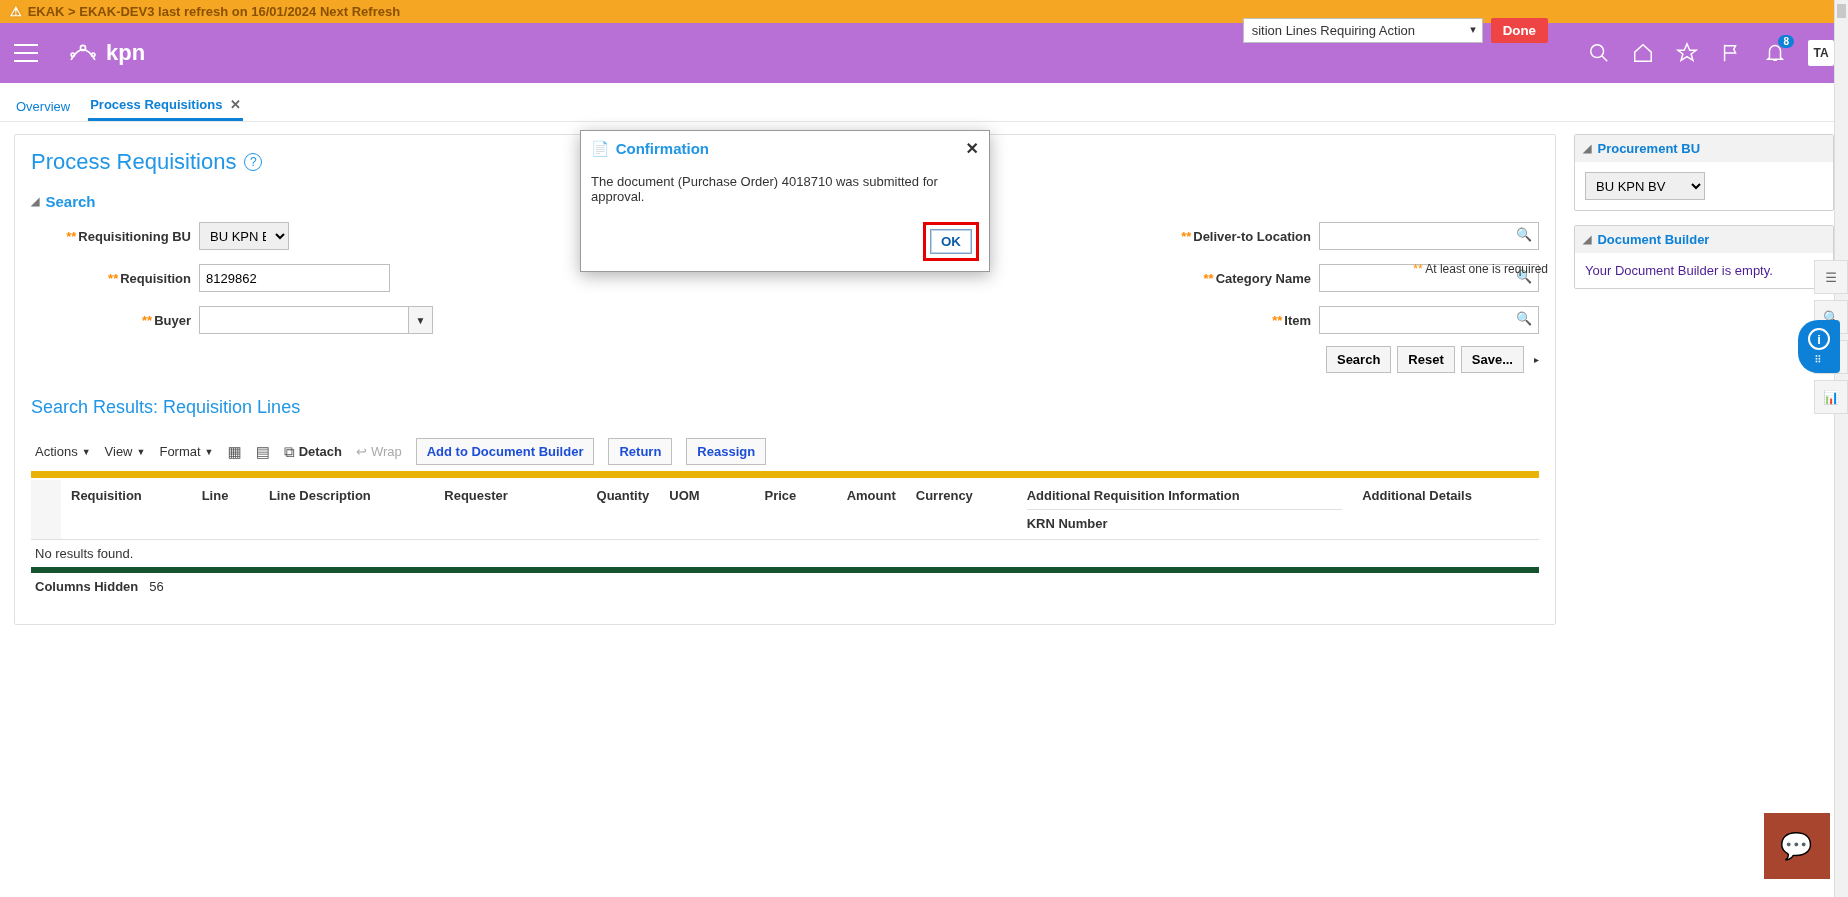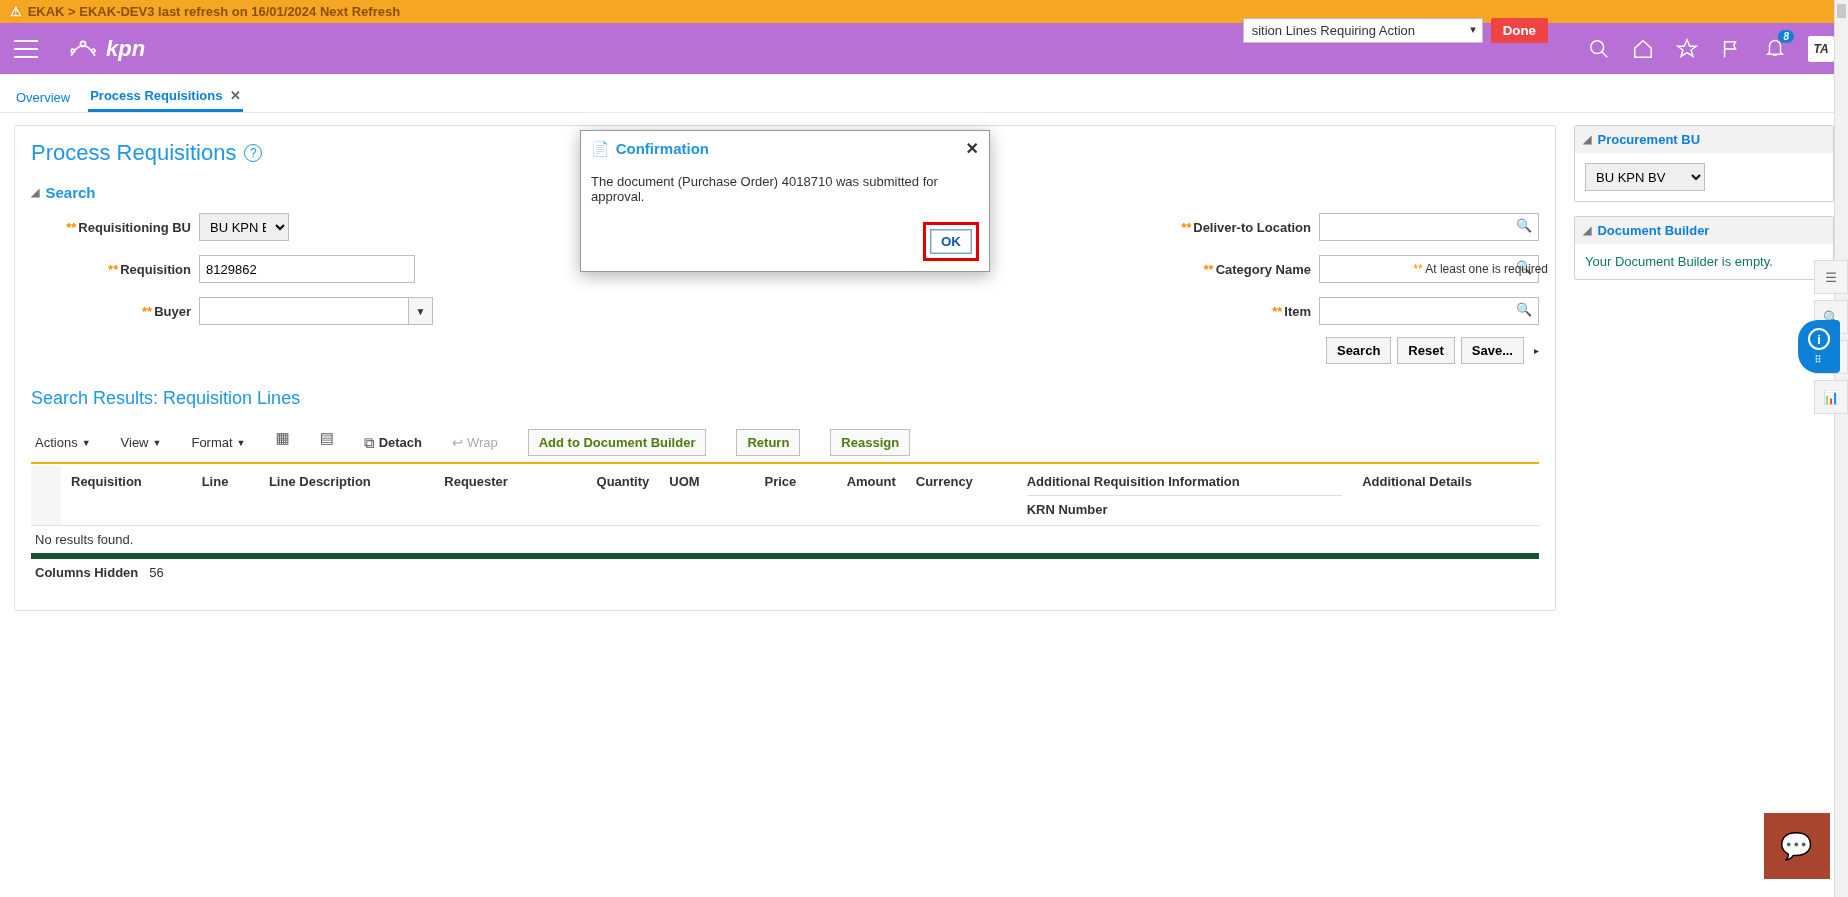--- a/index.html
+++ b/index.html
@@ -1,21 +1,21 @@
 <!DOCTYPE html>
 <html><head>
 <meta charset="utf-8">
 <style>
 * { box-sizing: border-box; margin: 0; padding: 0; font-family: Arial, Helvetica, sans-serif; }
 body { background: #fff; font-size: 13px; color: #333; overflow-x: hidden; }
 
 .warn-bar { background: #f5a623; color: #8b5000; font-weight: bold; padding: 4px 10px; font-size: 13px; display: flex; align-items: center; gap: 6px; }
 .warn-bar .tri { color: #fff; text-shadow: 0 0 2px #c77a00; }
 
-.header { background: #b86fd6; height: 51px; display: flex; align-items: center; padding: 0 14px; color: #fff; font-style: italic; }
+.header { background: #b86fd6; height: 60px; display: flex; align-items: center; padding: 0 14px; color: #fff; }
 .hamburger { width: 24px; height: 18px; display: flex; flex-direction: column; justify-content: space-between; cursor: pointer; margin-right: 28px; }
 .hamburger span { height: 2px; background: #fff; width: 100%; }
 .logo { display: flex; align-items: center; gap: 6px; font-size: 22px; font-weight: bold; }
 .logo svg { width: 34px; height: 34px; }
 .header-right { margin-left: auto; display: flex; align-items: center; gap: 22px; }
 .header-right svg { width: 22px; height: 22px; stroke: #fff; fill: none; stroke-width: 1.6; cursor: pointer; }
 .bell-wrap { position: relative; }
 .badge { position: absolute; top: -6px; right: -8px; background: #0d80d8; color: #fff; font-size: 10px; border-radius: 8px; padding: 1px 5px; font-weight: bold; }
 .avatar { background: #fff; color: #333; width: 26px; height: 26px; display: flex; align-items: center; justify-content: center; font-size: 12px; font-weight: bold; border-radius: 2px; }
 
@@ -40,51 +40,51 @@
 .section-hd { color: #1f96e6; font-weight: bold; font-size: 15px; margin: 18px 0 12px; display: flex; align-items: center; gap: 6px; }
 .tri-collapse { color: #777; font-size: 11px; }
 
 .form-grid { display: flex; gap: 41px; }
 .form-col { display: flex; flex-direction: column; gap: 14px; }
 .form-row { display: flex; align-items: center; gap: 8px; }
 .form-row label { width: 160px; text-align: right; font-weight: bold; font-size: 13px; }
 .req-mark { color: #ff8a00; font-weight: bold; margin-right: 2px; }
 input.text, select.sel, .combo { border: 1px solid #bfbfbf; height: 28px; padding: 0 6px; font-size: 13px; }
 select.sel-sm { width: 90px; }
-.input-w { width: 216px; }
+.input-w { width: 191px; }
 .input-wl { width: 220px; position: relative; }
 .input-wl input { width: 100%; height: 100%; border: 1px solid #bfbfbf; padding: 0 26px 0 6px; }
 .input-wl .mag { position: absolute; right: 6px; top: 5px; color: #888; }
 .buyer-combo { display: flex; }
 .buyer-combo input { width: 210px; border: 1px solid #bfbfbf; height: 28px; padding: 0 6px; }
 .buyer-combo .dd { width: 24px; border: 1px solid #bfbfbf; border-left: none; background: #f5f5f5; display: flex; align-items: center; justify-content: center; font-size: 10px; cursor: pointer; }
 
 .search-btns { display: flex; gap: 6px; justify-content: flex-end; margin-top: 12px; }
 .gbtn { background: #f5f5f5; border: 1px solid #bfbfbf; padding: 5px 10px; font-weight: bold; cursor: pointer; font-size: 13px; }
-.gbtn.disabled { color: #4d7c0f; background: #f9f9f9; cursor: default; }
+.gbtn.disabled { color: #1d4ed8; background: #f9f9f9; cursor: default; }
 
 .results-title { color: #1f96e6; font-size: 18px; margin: 24px 0 14px; }
 
-.toolbar { display: flex; gap: 30px; padding: 6px 4px; border-bottom: 2px solid #eab308; flex-wrap: wrap; }
+.toolbar { display: flex; align-items: center; gap: 14px; padding: 6px 4px; border-bottom: 7px solid #eab308; flex-wrap: wrap; }
 .tb-item { font-size: 13px; cursor: pointer; display: flex; align-items: center; gap: 4px; }
 .tb-item .caret { font-size: 9px; }
 .tb-icon { color: #555; font-size: 15px; }
 
 .table-hd-wrap { overflow-x: auto; }
 table.results { border-collapse: collapse; width: 100%; margin-top: 2px; }
 table.results th { font-weight: bold; text-align: left; padding: 8px 10px; border-bottom: 1px solid #e0e0e0; font-size: 13px; vertical-align: top; }
 .sub-th { font-weight: bold; font-size: 13px; padding-top: 6px; }
 .no-results { padding: 6px 4px; border-bottom: 6px solid #14532d; }
 .cols-hidden { padding: 6px 4px; font-size: 13px; }
 .cols-hidden b { font-weight: bold; margin-right: 11px; }
 
 .panel { border: 1px solid #d0d0d0; border-radius: 2px; margin-bottom: 14px; background: #fff; }
 .panel-hd { background: #f2f2f2; padding: 6px 8px; color: #0d80d8; font-weight: bold; display: flex; align-items: center; gap: 6px; }
 .panel-body { padding: 10px; }
-.doc-empty { font-size: 13px; color: #0f766e; }
+.doc-empty { font-size: 13px; color: #4c1d95; }
 
 .right-rail { position: fixed; right: 0; top: 260px; display: flex; flex-direction: column; gap: 6px; }
 .rail-ico { width: 34px; height: 34px; background: #f4f4f4; border: 1px solid #ddd; display: flex; align-items: center; justify-content: center; color: #666; }
 
 .info-bubble { position: fixed; right: 8px; top: 320px; background: #0d80d8; color: #fff; border-radius: 20px 4px 4px 20px; padding: 8px 10px; display: flex; flex-direction: column; align-items: center; gap: 4px; }
 .info-bubble .circ { border: 2px solid #fff; border-radius: 50%; width: 22px; height: 22px; display: flex; align-items: center; justify-content: center; font-weight: bold; }
 
 .chat-fab { position: fixed; right: 18px; bottom: 18px; width: 66px; height: 66px; background: #a8452e; color: #fff; display: flex; align-items: center; justify-content: center; font-size: 26px; cursor: pointer; }
 
 .modal { position: fixed; top: 130px; left: 580px; width: 410px; background: #fff; border: 1px solid #999; box-shadow: 0 4px 16px rgba(0,0,0,.3); }

